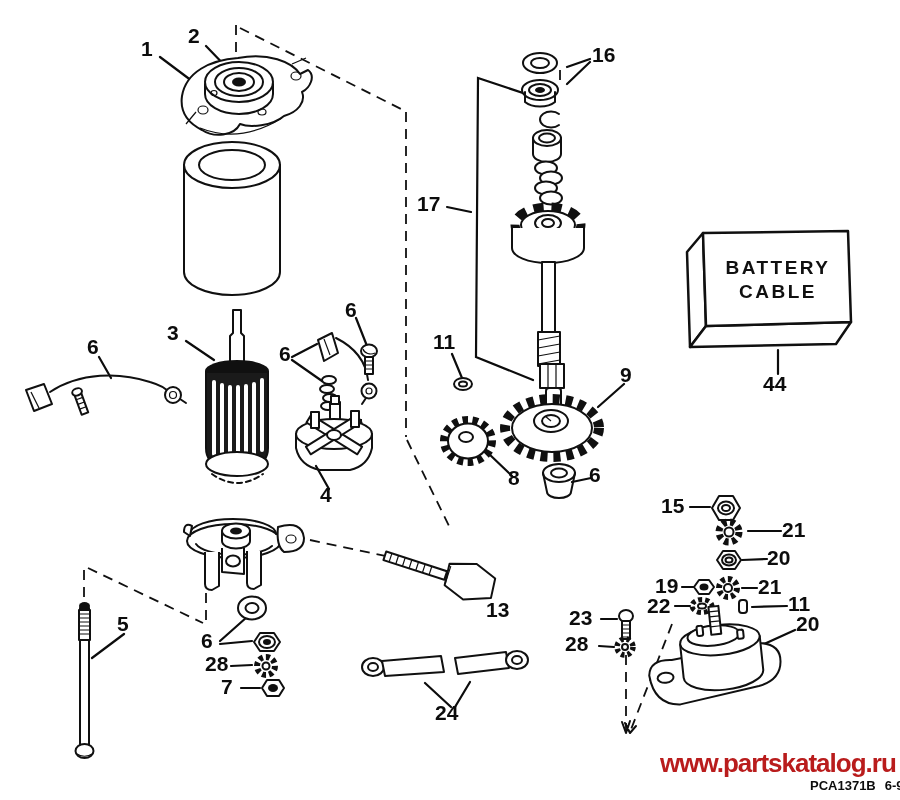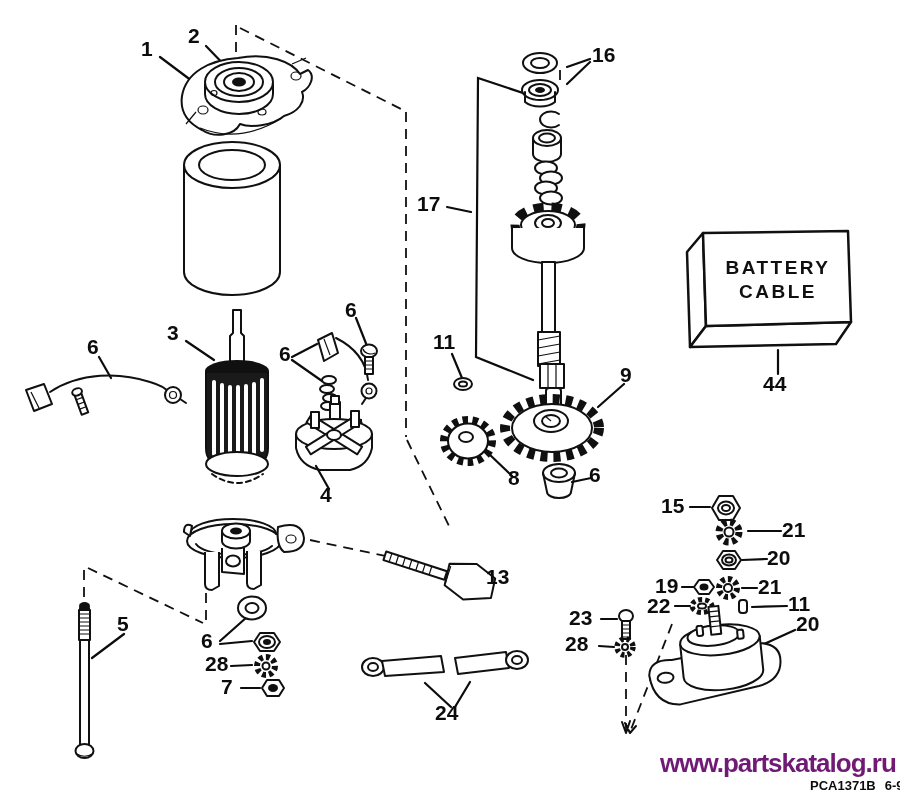--- a/index.html
+++ b/index.html
@@ -1,21 +1,21 @@
 <!DOCTYPE html>
 <html><head>
 <meta charset="utf-8">
 <style>
   html,body{margin:0;padding:0;background:#fff;}
   #stage{position:relative;width:900px;height:800px;background:#ffffff;overflow:hidden;
          font-family:"Liberation Sans",sans-serif;}
   #drawing{position:absolute;left:0;top:0;}
   .lbl{position:absolute;font:bold 21px "Liberation Sans",sans-serif;color:#0c0c0c;line-height:1;}
   .watermark{position:absolute;left:660px;top:748px;font:800 26px "Liberation Sans",sans-serif;
-             color:#701a75;letter-spacing:-1px;white-space:nowrap;}
+             color:#b91c1c;letter-spacing:-1px;white-space:nowrap;}
   .doccode{position:absolute;left:810px;top:778px;font:bold 13px "Liberation Sans",sans-serif;
            color:#0c0c0c;display:flex;gap:9px;white-space:nowrap;}
   
   .s{stroke:#101010;stroke-width:2;fill:none;stroke-linecap:round;stroke-linejoin:round;}
   .sf{stroke:#101010;stroke-width:2;fill:#ffffff;stroke-linejoin:round;}
   .dk{fill:#101010;stroke:none;}
   .thin{stroke:#101010;stroke-width:1.2;fill:none;}
   .dash{stroke:#101010;stroke-width:1.8;fill:none;stroke-dasharray:10 7;}
   .ldr{stroke:#0c0c0c;stroke-width:2.2;fill:none;stroke-linecap:round;}
   .boxtext{font-family:"Liberation Sans",sans-serif;font-size:19px;font-weight:600;
@@ -290,21 +290,21 @@
 <span class="lbl" style="left:279px;top:343px">6</span>
 <span class="lbl" style="left:345px;top:299px">6</span>
 <span class="lbl" style="left:320px;top:484px">4</span>
 <span class="lbl" style="left:117px;top:613px">5</span>
 <span class="lbl" style="left:417px;top:193px">17</span>
 <span class="lbl" style="left:433px;top:331px">11</span>
 <span class="lbl" style="left:592px;top:44px">16</span>
 <span class="lbl" style="left:620px;top:364px">9</span>
 <span class="lbl" style="left:508px;top:467px">8</span>
 <span class="lbl" style="left:589px;top:464px">6</span>
-<span class="lbl" style="left:486px;top:566px">13</span>
+<span class="lbl" style="left:486px;top:599px">13</span>
 <span class="lbl" style="left:661px;top:495px">15</span>
 <span class="lbl" style="left:782px;top:519px">21</span>
 <span class="lbl" style="left:767px;top:547px">20</span>
 <span class="lbl" style="left:655px;top:575px">19</span>
 <span class="lbl" style="left:758px;top:576px">21</span>
 <span class="lbl" style="left:647px;top:595px">22</span>
 <span class="lbl" style="left:788px;top:593px">11</span>
 <span class="lbl" style="left:569px;top:607px">23</span>
 <span class="lbl" style="left:565px;top:633px">28</span>
 <span class="lbl" style="left:796px;top:613px">20</span>

